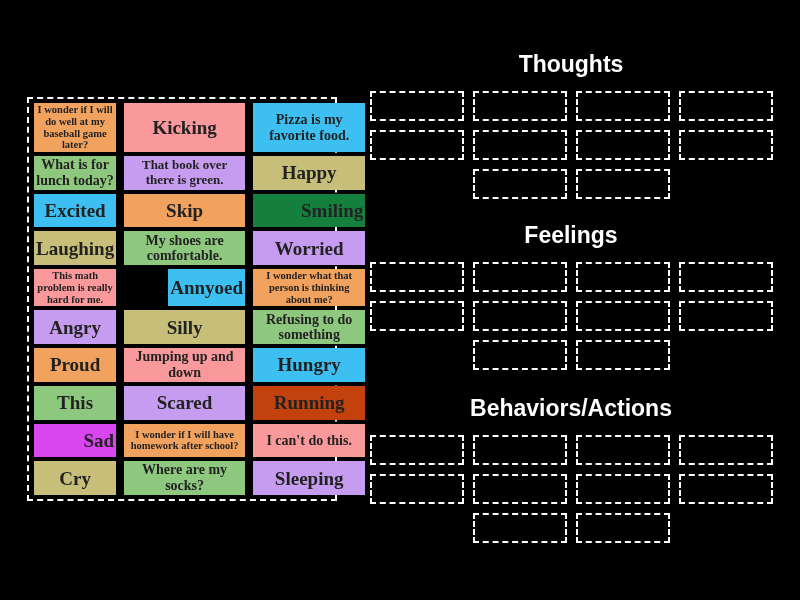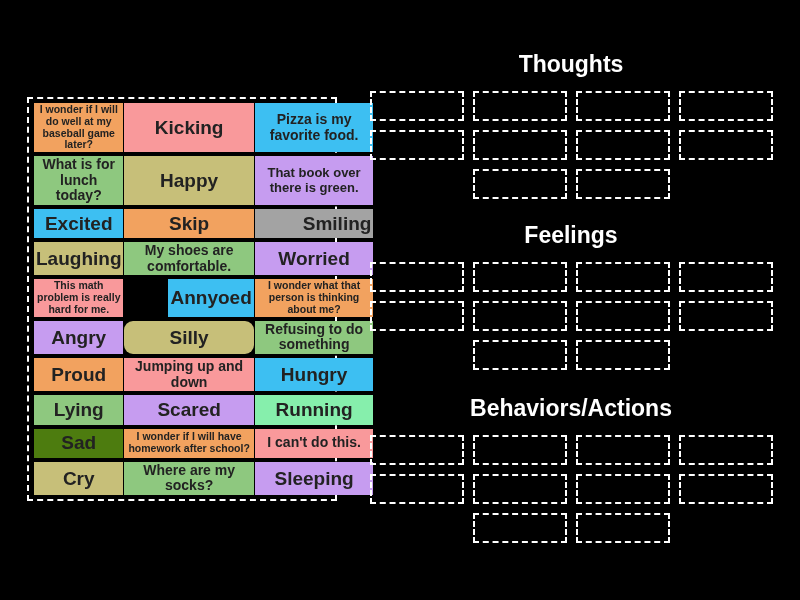--- a/index.html
+++ b/index.html
@@ -15,21 +15,22 @@
   .tile-board {
     position: absolute;
     left: 27px; top: 97px;
     width: 310px; height: 404px;
     box-sizing: border-box;
     border: 2px dashed #fff;
     padding: 4px 5px;
     display: grid;
     grid-template-columns: repeat(3, 1fr);
     grid-auto-rows: 1fr;
-    gap: 4px 1px;
+    gap: 4px 8px;
+    font-family: Liberation Serif, serif;
   }
   .tile {
     display: flex;
     align-items: center;
     justify-content: center;
     text-align: center;
     box-sizing: border-box;
     padding: 1px 2px;
     color: #222;
     font-weight: 600;
@@ -83,33 +84,33 @@
     </div>
     <div class="tile sz-l" style="background: rgb(249, 153, 155);">
       <span>Kicking</span>
     </div>
     <div class="tile sz-m" style="background: rgb(61, 191, 242);">
       <span>Pizza is my favorite food.</span>
     </div>
     <div class="tile sz-m" style="background: rgb(142, 200, 127);">
       <span>What is for lunch today?</span>
     </div>
-    <div class="tile sz-l" style="background: rgb(199, 191, 121);">
-      <span>Happy</span>
-    </div>
     <div class="tile sz-s" style="background: rgb(198, 156, 240);">
       <span>That book over there is green.</span>
     </div>
+    <div class="tile sz-l" style="background: rgb(199, 191, 121);">
+      <span>Happy</span>
+    </div>
     <div class="tile sz-l" style="background: rgb(61, 191, 242);">
       <span>Excited</span>
     </div>
     <div class="tile sz-l" style="background: rgb(242, 162, 95);">
       <span>Skip</span>
     </div>
-    <div class="tile sz-l" style="background: #a3a3a3; padding-left: 48px;">
+    <div class="tile sz-l" style="background: #15803d; padding-left: 48px;">
       <span>Smiling</span>
     </div>
     <div class="tile sz-l" style="background: rgb(199, 191, 121);">
       <span>Laughing</span>
     </div>
     <div class="tile sz-m" style="background: rgb(142, 200, 127);">
       <span>My shoes are comfortable.</span>
     </div>
     <div class="tile sz-l" style="background: rgb(198, 156, 240);">
       <span>Worried</span>
@@ -119,45 +120,45 @@
     </div>
     <div class="tile sz-l" style="background: rgb(61, 191, 242); margin-left: 44px;">
       <span>Annyoed</span>
     </div>
     <div class="tile sz-xs" style="background: rgb(242, 162, 95);">
       <span>I wonder what that person is thinking about me?</span>
     </div>
     <div class="tile sz-l" style="background: rgb(198, 156, 240);">
       <span>Angry</span>
     </div>
-    <div class="tile sz-l" style="background: rgb(199, 191, 121); border-radius: 9px;">
+    <div class="tile sz-l" style="background: rgb(199, 191, 121);">
       <span>Silly</span>
     </div>
     <div class="tile sz-m" style="background: rgb(142, 200, 127);">
       <span>Refusing to do something</span>
     </div>
     <div class="tile sz-l" style="background: rgb(242, 162, 95);">
       <span>Proud</span>
     </div>
     <div class="tile sz-m" style="background: rgb(249, 153, 155);">
       <span>Jumping up and down</span>
     </div>
     <div class="tile sz-l" style="background: rgb(61, 191, 242);">
       <span>Hungry</span>
     </div>
     <div class="tile sz-l" style="background: rgb(142, 200, 127);">
-      <span>Lying</span>
+      <span>This</span>
     </div>
     <div class="tile sz-l" style="background: rgb(198, 156, 240);">
       <span>Scared</span>
     </div>
-    <div class="tile sz-l" style="background: #86efac;">
+    <div class="tile sz-l" style="background: #c2410c;">
       <span>Running</span>
     </div>
-    <div class="tile sz-l" style="background: #4d7c0f;">
+    <div class="tile sz-l" style="background: #d946ef; justify-content: flex-end;">
       <span>Sad</span>
     </div>
     <div class="tile sz-xs" style="background: rgb(242, 162, 95);">
       <span>I wonder if I will have homework after school?</span>
     </div>
     <div class="tile sz-m" style="background: rgb(249, 153, 155);">
       <span>I can't do this.</span>
     </div>
     <div class="tile sz-l" style="background: rgb(199, 191, 121);">
       <span>Cry</span>

